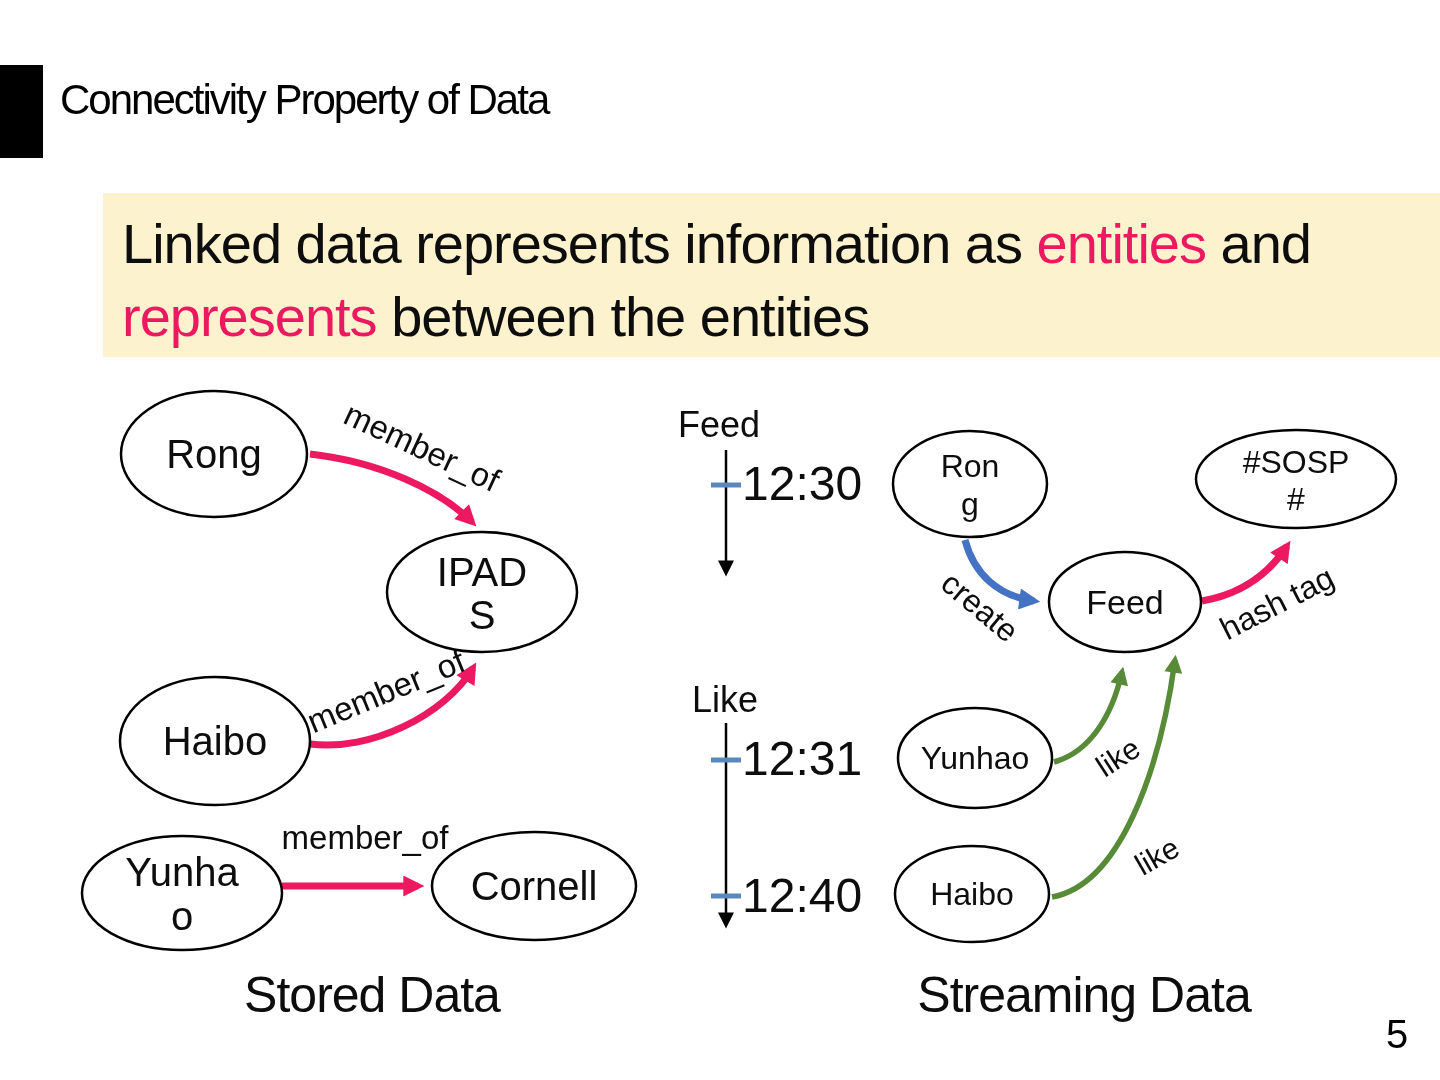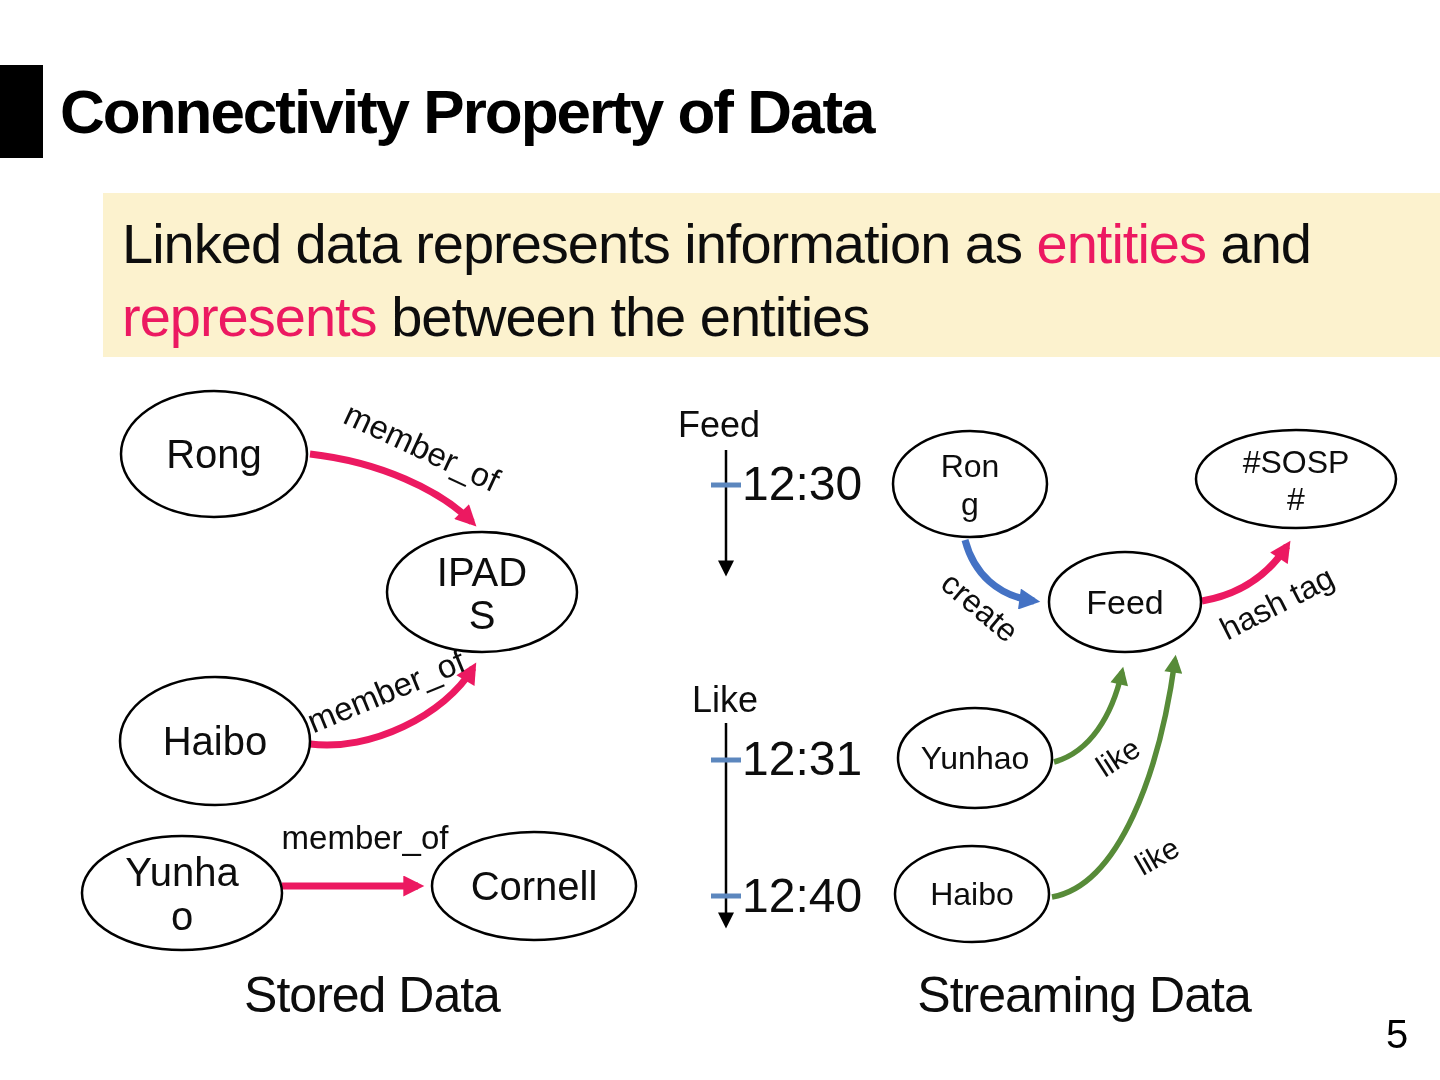--- a/index.html
+++ b/index.html
@@ -3,21 +3,21 @@
 <meta charset="utf-8">
 <style>
   html,body{margin:0;padding:0;background:#888;}
   .slide{
     position:relative;width:1440px;height:1080px;background:#ffffff;
     font-family:"Liberation Sans",sans-serif;overflow:hidden;
   }
   .title-bullet{position:absolute;left:0;top:65px;width:43px;height:93px;background:#000;}
   .page-title{
     position:absolute;left:60px;top:76px;width:1100px;
-    font-size:62px;color:#000;letter-spacing:-2px;font-weight:700;
+    font-size:42px;color:#000;letter-spacing:-2px;font-weight:400;
     white-space:nowrap;
   }
   .callout{
     position:absolute;left:103px;top:193px;width:1369px;height:164px;
     background:#FCF2CE;box-sizing:border-box;padding:14px 0 0 19px;
     font-size:56px;line-height:73px;color:#0d0d0d;letter-spacing:-1px;
   }
   .callout .hl{color:#EC1961;}
   .diagram{position:absolute;left:0;top:0;width:1440px;height:1080px;}
   .diagram text{font-family:"Liberation Sans",sans-serif;fill:#0d0d0d;}

